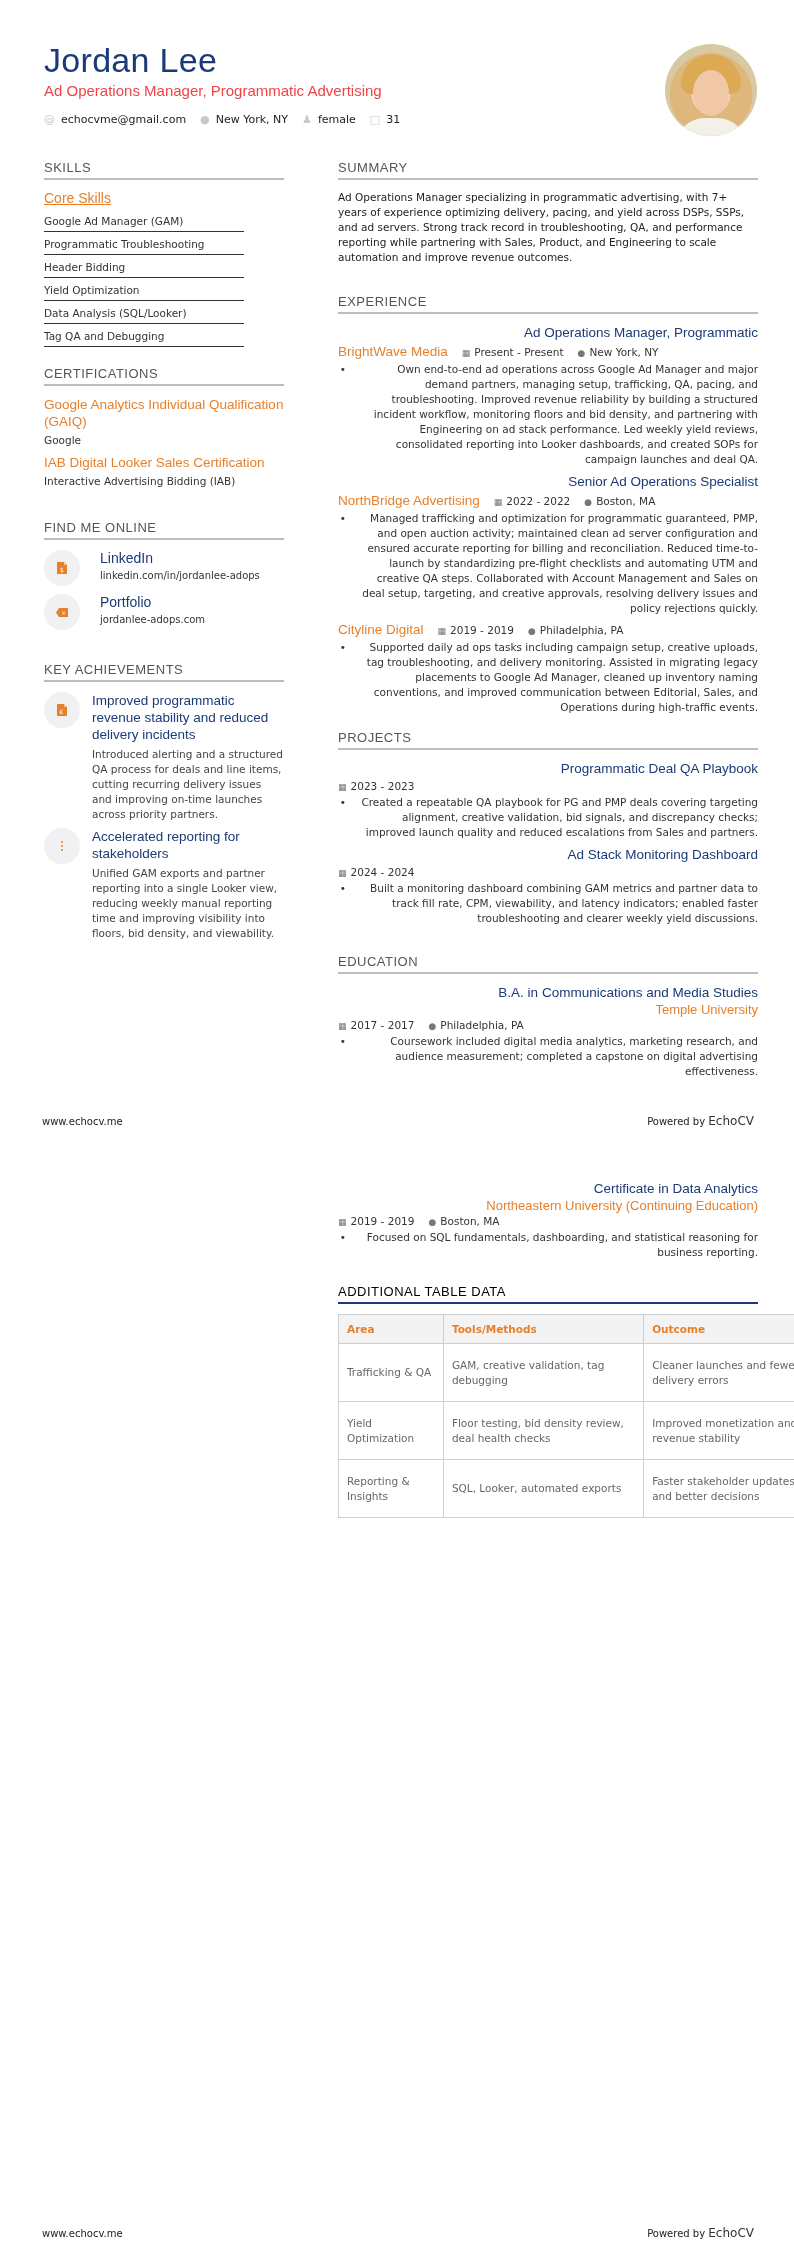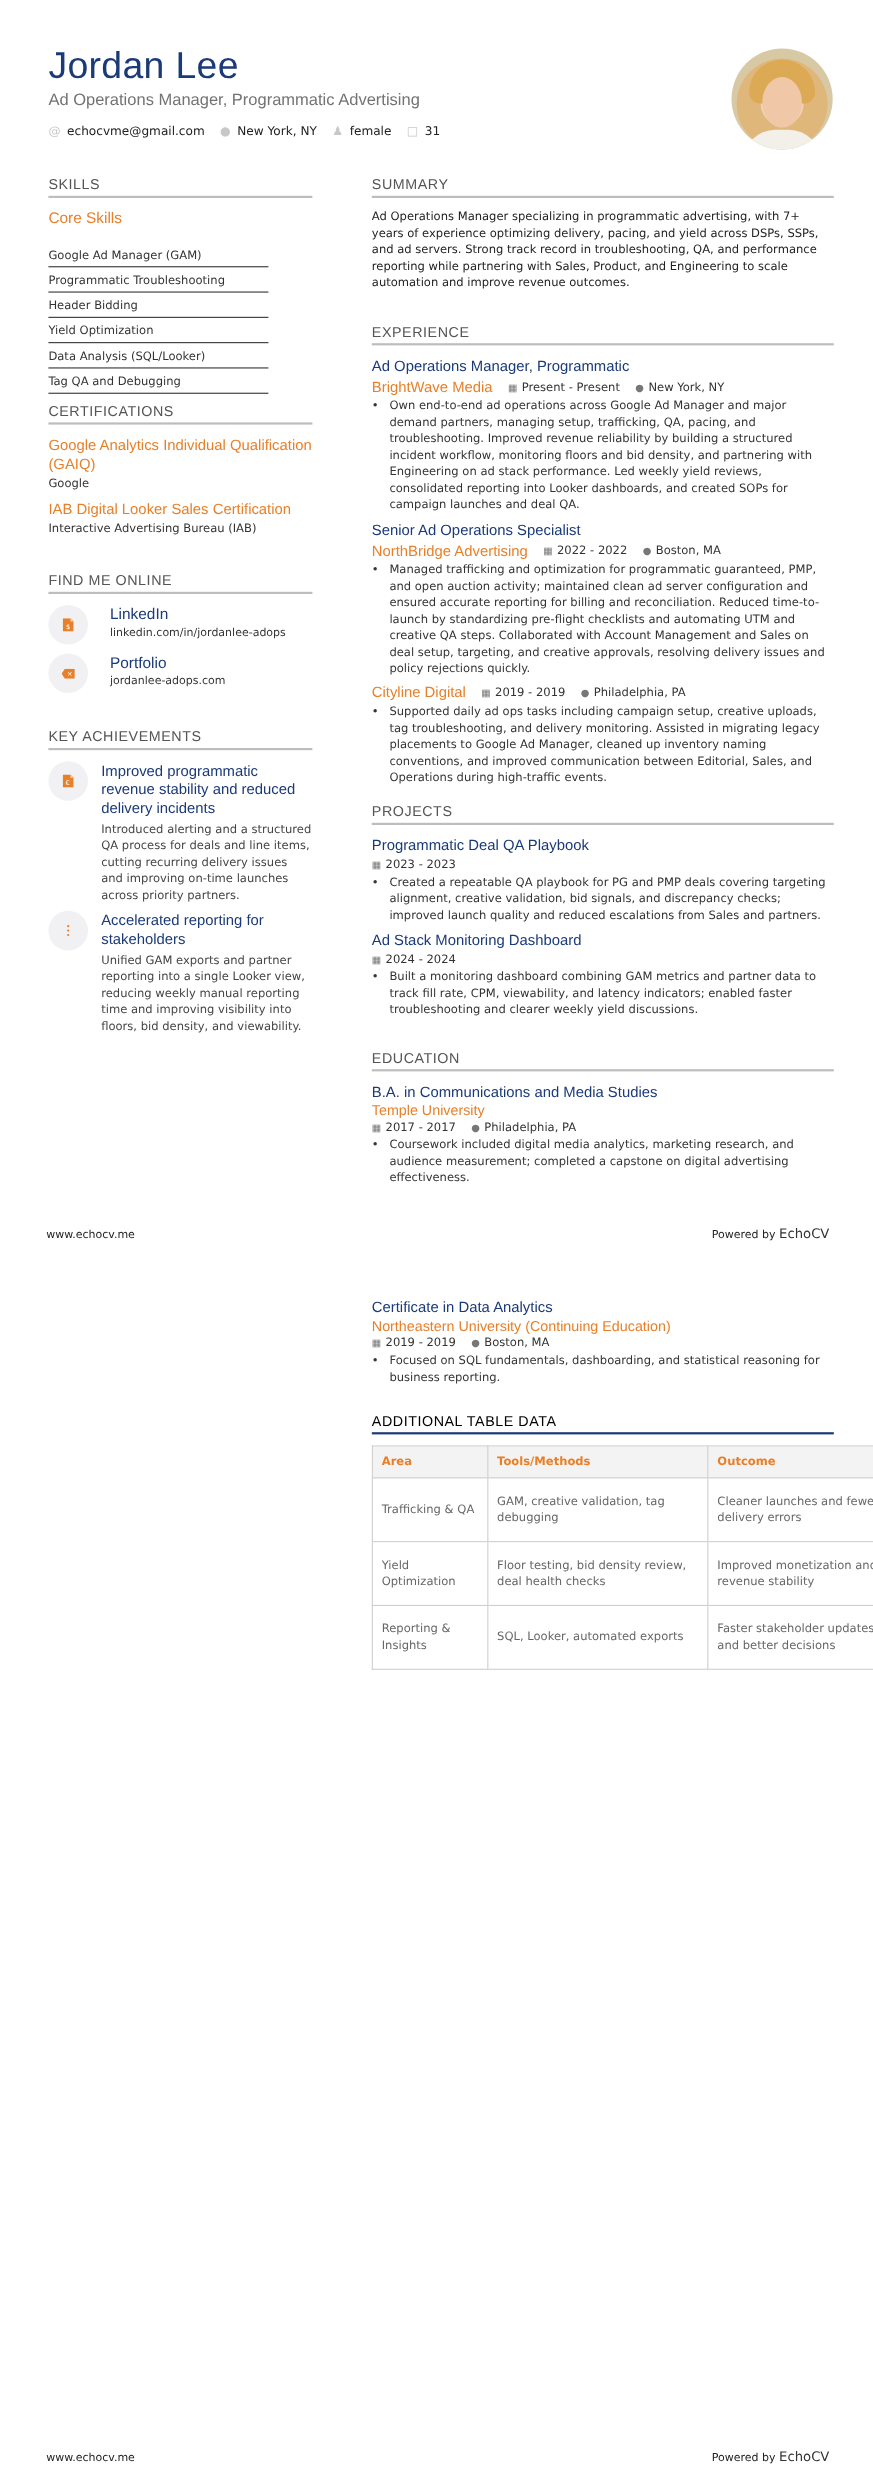--- a/index.html
+++ b/index.html
@@ -1,53 +1,53 @@
 <!DOCTYPE html>
 <html><head>
 <meta charset="utf-8">
 <style>
   * { box-sizing: border-box; margin: 0; padding: 0; }
   body { width: 794px; height: 2246px; background: #ffffff; font-family: "DejaVu Sans", sans-serif; color: #333; position: relative; overflow: hidden; }
   .header { position: absolute; left: 44px; top: 40px; width: 600px; }
   .name { font-family: "Liberation Sans", sans-serif; font-size: 34px; color: #1b3a78; letter-spacing: 0.3px; line-height: 40px; }
-  .subtitle { font-family: "Liberation Sans", sans-serif; font-size: 15px; color: #737373; margin-top: 2px; }
+  .subtitle { font-family: "Liberation Sans", sans-serif; font-size: 15px; color: #ef4444; margin-top: 2px; }
   .contacts { display: flex; gap: 14px; margin-top: 14px; font-size: 11px; color: #222; align-items: center; }
   .contact { display: flex; align-items: center; gap: 6px; }
   .cicon { color: #c8c8c8; font-size: 11px; }
   .photo { position: absolute; left: 665px; top: 44px; width: 92px; height: 92px; border-radius: 50%; overflow: hidden;
            background: radial-gradient(circle at 50% 55%, #f2d0b6 0 28%, #e0b77b 29% 60%, #d8c9a5 61% 100%); }
   .photo .face { position: absolute; left: 28px; top: 26px; width: 36px; height: 46px; border-radius: 50%; background: #f0c8a8; }
   .photo .hair { position: absolute; left: 16px; top: 10px; width: 60px; height: 40px; border-radius: 30px 30px 10px 10px; background: #dcaa55; }
   .photo .shoulders { position: absolute; left: 10px; top: 74px; width: 72px; height: 30px; border-radius: 36px 36px 0 0; background: #f3f0ea; }
 
   .left { position: absolute; left: 44px; width: 240px; }
   .right { position: absolute; left: 338px; width: 420px; }
   .sec-title { font-family: "Liberation Sans", sans-serif; font-size: 13px; color: #555; letter-spacing: 0.5px; padding-bottom: 3px; border-bottom: 2px solid #bdbdbd; margin-bottom: 10px; }
   .sec-title.navy { color: #000000; border-bottom: 2px solid #1b3a78; }
   .navy { color: #1b3a78; }
-  .sub-head { font-family: "Liberation Sans", sans-serif; font-size: 14px; color: #e8802a; margin-bottom: 20px; }
+  .sub-head { font-family: "Liberation Sans", sans-serif; font-size: 14px; color: #e8802a; margin-bottom: 9px; text-decoration: underline; }
   .skill-list { display: flex; flex-wrap: wrap; column-gap: 14px; row-gap: 6px; }
   .skill { font-size: 10.5px; color: #333; padding-bottom: 4px; border-bottom: 1px solid #333; }
   .cert-name { font-family: "Liberation Sans", sans-serif; font-size: 13.5px; color: #e8802a; line-height: 17px; }
   .cert-org { font-size: 10.5px; color: #333; margin: 4px 0 8px; }
   .online-item { display: flex; gap: 20px; margin-bottom: 8px; align-items: flex-start; }
   .icirc { width: 36px; height: 36px; border-radius: 50%; background: #f1f1f3; display: flex; align-items: center; justify-content: center; flex-shrink: 0; }
   .online-label { font-family: "Liberation Sans", sans-serif; font-size: 14px; color: #1b3a78; }
   .online-url { font-size: 10px; color: #333; margin-top: 4px; }
   .ach-item { display: flex; gap: 12px; margin-bottom: 6px; }
   .ach-title { font-family: "Liberation Sans", sans-serif; font-size: 13.5px; color: #1b3a78; line-height: 17px; }
   .ach-desc { font-size: 10.5px; color: #444; line-height: 15px; margin-top: 4px; }
   .body-text { font-size: 10.5px; color: #222; line-height: 15px; }
   .job-title { font-family: "Liberation Sans", sans-serif; font-size: 13.5px; color: #1b3a78; line-height: 18px; }
   .meta { display: flex; align-items: center; gap: 14px; font-size: 10.5px; color: #333; margin: 2px 0 3px; }
   .company { font-family: "Liberation Sans", sans-serif; font-size: 13.5px; color: #e8802a; }
   .mi { color: #777; font-size: 9px; margin-right: 4px; }
   .bullet { display: flex; gap: 8px; font-size: 10.5px; color: #333; line-height: 15px; }
   .bullet .dot { width: 8px; flex-shrink: 0; }
-  .entry { margin-bottom: 6px; }
+  .entry { margin-bottom: 6px; text-align: right; }
   .footer { position: absolute; left: 42px; width: 712px; display: flex; justify-content: space-between; font-size: 10px; color: #222; align-items: baseline; }
   .footer .brand { font-size: 12px; color: #333; }
   table { border-collapse: collapse; width: 488px; font-size: 10.5px; color: #666; }
   th { background: #f3f3f3; color: #e8802a; font-weight: bold; text-align: left; padding: 8px; border: 1px solid #cfcfcf; font-size: 10.5px; }
   td { padding: 6px 8px; border: 1px solid #cfcfcf; line-height: 15px; height: 58px; vertical-align: middle; }
 </style>
 </head>
 <body>
 
 <div class="header">
@@ -89,21 +89,21 @@
     <span class="skill">Data Analysis (SQL/Looker)</span>
     <span class="skill">Tag QA and Debugging</span>
   </div>
 </div>
 
 <div class="left" style="top:366px;">
   <div class="sec-title">CERTIFICATIONS</div>
   <div class="cert-name">Google Analytics Individual Qualification (GAIQ)</div>
   <div class="cert-org">Google</div>
   <div class="cert-name">IAB Digital Looker Sales Certification</div>
-  <div class="cert-org">Interactive Advertising Bureau (IAB)</div>
+  <div class="cert-org">Interactive Advertising Bidding (IAB)</div>
 </div>
 
 <div class="left" style="top:520px;">
   <div class="sec-title">FIND ME ONLINE</div>
   <div class="online-item">
     <div class="icirc">
       <svg width="10" height="12" viewBox="0 0 10 12">
           <path d="M0 0h7l3 3v9H0z" fill="#e8802a"></path>
           <path d="M7 0v3h3" fill="#f8c9a0"></path>
           <text x="3" y="10" font-size="6" fill="#fff">$</text>

